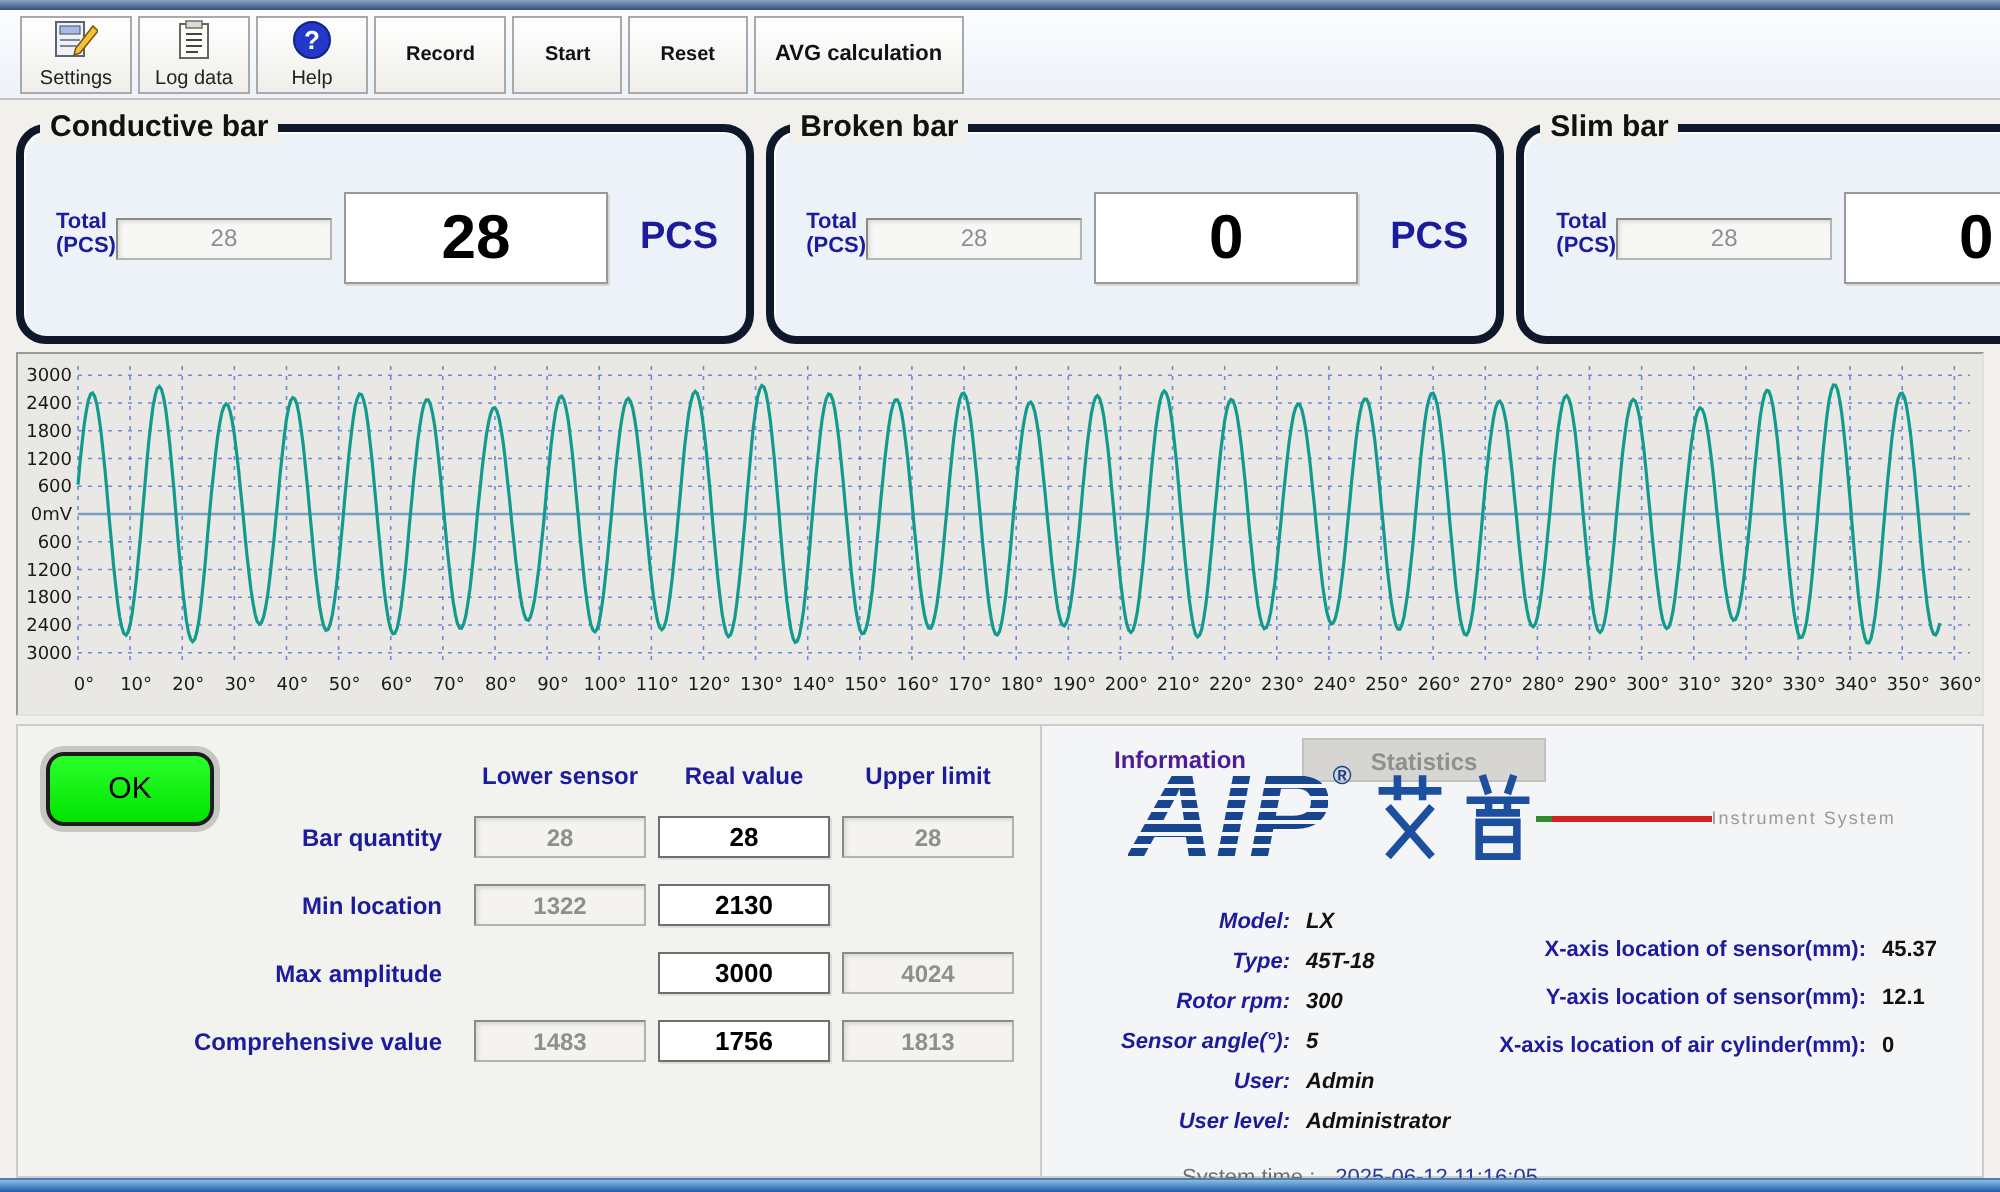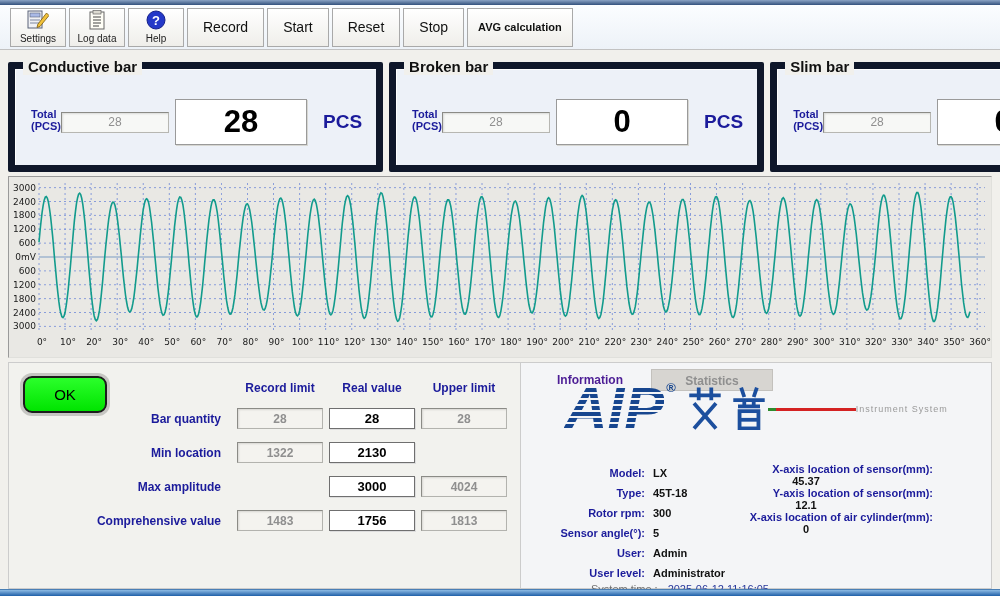--- a/index.html
+++ b/index.html
@@ -9,26 +9,26 @@
   .titlebar-strip { position:absolute; top:0; left:0; width:100%; height:5px;
     background:linear-gradient(#8aa3c4,#33517d); }
   
   .toolbar { position:absolute; top:5px; left:0; width:100%; height:45px;
     background:linear-gradient(#fbfdff,#edf2f8); border-bottom:1px solid #c2c2c2;
     display:flex; align-items:center; padding-left:10px; gap:3px; }
   .tb { height:39px; background:linear-gradient(#ffffff,#efeeea); border:1px solid #a9a9a9;
     display:flex; flex-direction:column; align-items:center; justify-content:center;
     cursor:pointer; font-family:"Liberation Sans",sans-serif; }
   .tb.icony { width:56px; font-size:10px; color:#222; gap:1px; }
-  .tb.texty { padding:0 15px; font-size:14px; font-weight:normal; color:#111; }
+  .tb.texty { padding:0 15px; font-size:10px; font-weight:bold; color:#111; }
   .tb.smalltext { padding:0 10px; font-size:11px; font-weight:bold; color:#111; }
   
   .panels { position:absolute; top:54px; left:0; width:100%; height:118px;
     display:flex; gap:6px; padding:0 8px; }
-  .groupbox { flex:1; position:relative; border:7px solid #0f172a; border-radius:2px;
+  .groupbox { flex:1; position:relative; border:4px solid #0f172a; border-radius:15px;
     background:#edf1f8; box-shadow:inset 1px 1px 0 #ffffff; margin-top:8px; }
   .gb-title { position:absolute; top:-11px; left:8px; padding:0 5px; background:#f1f0ec;
     font-size:15px; font-weight:bold; color:#111; }
   .gb-body { display:flex; align-items:center; padding:30px 14px 0 16px; }
   .total-col { display:flex; align-items:center; width:118px; }
   .total-label { font-size:11px; font-weight:bold; color:#1b1b9b; margin-bottom:5px; }
   .total-input { width:108px; height:21px; text-align:center; font-size:12px; color:#8f8f8f;
     background:#f7f8f6; border:1px solid #b7b7b2; border-top-color:#8b8b86; border-left-color:#8b8b86;
     box-shadow:inset 1px 1px 2px rgba(0,0,0,.12); font-family:"Liberation Sans",sans-serif; }
   .big-display { margin-left:26px; width:132px; height:46px; background:#ffffff;
@@ -70,24 +70,24 @@
   .logo-aip { font-size:60px; line-height:54px; font-weight:bold; font-style:italic;
     background:repeating-linear-gradient(180deg,#17468f 0px,#17468f 4px,#f4f5f7 4px,#f4f5f7 6px);
     -webkit-background-clip:text; background-clip:text; color:transparent; }
   .logo-reg { font-size:13px; font-weight:bold; color:#17468f; margin-left:2px; margin-top:-2px; }
   .logo-cjk { display:flex; align-items:center; margin-left:10px; margin-top:4px; }
   .logo-line { width:88px; height:3px; background:linear-gradient(90deg,#2e8b2e 0 8px,#d42222 8px); margin-top:2px; }
   .logo-sub { font-size:9px; color:#9a9a9a; letter-spacing:1px; margin-top:2px; }
   .irow { display:flex; height:20px; align-items:center; font-size:11px; font-weight:bold; }
   .ilabel { color:#1b1b9b; text-align:right; }
   .ival { color:#111; margin-left:8px; }
-  #info-left { position:absolute; top:100px; left:6px; }
+  #info-left { position:absolute; top:88px; left:6px;font-style:italic; }
   #info-left .ilabel { width:118px; }
   #info-right { position:absolute; top:100px; left:150px; }
-  #info-right .irow { height:24px;flex-direction:column; }
+  #info-right .irow { height:24px; }
   #info-right .ilabel { width:262px; }
   .systime { position:absolute; top:220px; left:70px; display:flex; font-size:11px; }
   .systime .st-label { color:#6f6f6f; }
   .systime .st-value { color:#2a3a9c; margin-left:10px; }
   
   .taskbar { position:absolute; bottom:0; left:0; width:100%; height:7px;
     background:linear-gradient(#8dbbe4,#1f5fa8); border-top:1px solid #4a7fb5; }
   .vh { position:absolute; width:1px; height:1px; overflow:hidden; clip:rect(0 0 0 0); }
 </style>
 </head>
@@ -126,23 +126,20 @@
         <span>Help</span>
       </button>
       <button class="tb texty">
         <span>Record</span>
       </button>
       <button class="tb texty">
         <span>Start</span>
       </button>
       <button class="tb texty">
         <span>Reset</span>
-      </button>
-      <button class="tb texty">
-        <span>Stop</span>
       </button>
       <button class="tb smalltext">
         <span>AVG calculation</span>
       </button>
     </div>
 
   <div class="panels" id="panels">
       <section class="groupbox">
         <div class="gb-title">Conductive bar</div>
         <div class="gb-body">
@@ -276,21 +273,21 @@
         <line x1="30" y1="80" x2="976" y2="80" stroke="#7d9cc4" stroke-width="1.2"></line>
         <text x="27" y="83" text-anchor="end" font-size="9" fill="#1a1a1a">0mV</text>
         <polyline points="30.0,65.3 31.0,54.2 32.1,44.0 33.1,35.3 34.2,28.2 35.2,23.1 36.3,20.1 37.3,19.5 38.3,21.1 39.4,25.0 40.4,31.0 41.5,38.8 42.5,48.3 43.6,58.9 44.6,70.3 45.6,82.1 46.7,93.8 47.7,105.0 48.8,115.3 49.8,124.2 50.8,131.4 51.9,136.6 52.9,139.7 54.0,140.6 55.0,139.1 56.1,135.3 57.1,129.5 58.1,121.8 59.2,112.5 60.2,101.9 61.3,90.5 62.3,78.7 63.4,66.3 64.4,54.4 65.4,43.6 66.5,34.1 67.5,26.3 68.6,20.7 69.6,17.2 70.7,16.2 71.7,17.6 72.7,21.3 73.8,27.3 74.8,35.3 75.9,45.1 76.9,56.1 78.0,68.0 79.0,80.5 80.0,92.8 81.1,104.7 82.1,115.7 83.2,125.3 84.2,133.2 85.2,139.0 86.3,142.6 87.3,143.8 88.4,142.6 89.4,139.0 90.5,133.2 91.5,125.3 92.5,115.7 93.6,104.7 94.6,92.8 95.7,80.4 96.7,69.7 97.8,59.4 98.8,49.9 99.8,41.5 100.9,34.6 101.9,29.4 103.0,26.2 104.0,25.0 105.1,25.9 106.1,28.8 107.1,33.7 108.2,40.4 109.2,48.6 110.3,58.0 111.3,68.2 112.4,78.9 113.4,89.6 114.4,99.9 115.5,109.5 116.5,118.0 117.6,125.0 118.6,130.3 119.6,133.7 120.7,135.0 121.7,134.3 122.8,131.4 123.8,126.7 124.9,120.1 125.9,112.0 126.9,102.7 128.0,92.6 129.0,81.9 130.1,70.7 131.1,59.7 132.2,49.5 133.2,40.4 134.2,32.8 135.3,27.1 136.3,23.4 137.4,21.8 138.4,22.4 139.5,25.2 140.5,30.2 141.5,37.0 142.6,45.4 143.6,55.2 144.7,65.9 145.7,77.2 146.8,88.5 147.8,99.6 148.8,109.9 149.9,119.0 150.9,126.7 152.0,132.6 153.0,136.4 154.0,138.2 155.1,137.7 156.1,135.0 157.2,130.3 158.2,123.6 159.3,115.2 160.3,105.5 161.3,94.9 162.4,83.6 163.4,72.0 164.5,60.6 165.5,49.9 166.6,40.4 167.6,32.4 168.6,26.1 169.7,22.0 170.7,20.0 171.8,20.4 172.8,23.0 173.9,27.7 174.9,34.5 175.9,43.0 177.0,52.9 178.0,63.8 179.1,75.4 180.1,87.1 181.2,98.6 182.2,109.3 183.2,119.0 184.3,127.1 185.3,133.5 186.4,137.8 187.4,139.9 188.4,139.7 189.5,137.3 190.5,132.7 191.6,126.0 192.6,117.7 193.7,107.8 194.7,97.0 195.7,85.4 196.8,74.0 197.8,63.0 198.9,52.7 199.9,43.4 201.0,35.5 202.0,29.4 203.0,25.1 204.1,22.9 205.1,22.9 206.2,25.1 207.2,29.4 208.3,35.6 209.3,43.5 210.3,52.7 211.4,63.1 212.4,74.0 213.5,85.2 214.5,96.2 215.6,106.6 216.6,116.0 217.6,123.9 218.7,130.3 219.7,134.7 220.8,137.0 221.8,137.1 222.8,135.1 223.9,131.0 224.9,124.9 226.0,117.2 227.0,108.0 228.1,97.7 229.1,86.8 230.1,75.9 231.2,65.7 232.2,56.0 233.3,47.2 234.3,39.7 235.4,33.7 236.4,29.5 237.4,27.2 238.5,26.9 239.5,28.7 240.6,32.4 241.6,37.9 242.7,45.0 243.7,53.4 244.7,62.9 245.8,73.0 246.8,83.4 247.9,93.6 248.9,103.3 250.0,112.2 251.0,119.8 252.0,125.9 253.1,130.2 254.1,132.7 255.2,133.1 256.2,131.5 257.2,128.0 258.3,122.6 259.3,115.6 260.4,107.2 261.4,97.8 262.5,87.7 263.5,77.1 264.5,65.7 265.6,54.9 266.6,45.0 267.7,36.4 268.7,29.5 269.8,24.6 270.8,21.7 271.8,21.1 272.9,22.7 273.9,26.5 275.0,32.3 276.0,40.0 277.1,49.1 278.1,59.5 279.1,70.6 280.2,82.1 281.2,93.5 282.3,104.4 283.3,114.4 284.4,123.0 285.4,130.0 286.4,135.1 287.5,138.1 288.5,138.9 289.6,137.5 290.6,133.9 291.6,128.2 292.7,120.6 293.7,111.6 294.8,101.3 295.8,90.2 296.9,78.8 297.9,67.6 298.9,56.8 300.0,47.0 301.0,38.4 302.1,31.4 303.1,26.2 304.2,23.1 305.2,22.2 306.2,23.5 307.3,26.9 308.3,32.3 309.4,39.6 310.4,48.4 311.5,58.4 312.5,69.2 313.5,80.4 314.6,91.7 315.6,102.4 316.7,112.4 317.7,121.0 318.8,128.2 319.8,133.5 320.8,136.7 321.9,137.8 322.9,136.7 324.0,133.4 325.0,128.1 326.0,121.0 327.1,112.3 328.1,102.4 329.2,91.6 330.2,80.4 331.3,68.5 332.3,57.0 333.3,46.4 334.4,37.1 335.4,29.4 336.5,23.7 337.5,20.0 338.6,18.7 339.6,19.7 340.6,23.0 341.7,28.5 342.7,35.9 343.8,45.1 344.8,55.5 345.9,66.9 346.9,78.8 347.9,90.7 349.0,102.2 350.0,112.9 351.1,122.3 352.1,130.1 353.2,136.0 354.2,139.8 355.2,141.3 356.3,140.4 357.3,137.3 358.4,131.9 359.4,124.6 360.4,115.6 361.5,105.3 362.5,94.0 363.6,82.1 364.6,69.7 365.7,57.5 366.7,46.3 367.7,36.3 368.8,28.0 369.8,21.6 370.9,17.5 371.9,15.8 373.0,16.5 374.0,19.6 375.0,25.0 376.1,32.6 377.1,41.9 378.2,52.7 379.2,64.5 380.3,76.9 381.3,89.4 382.3,101.6 383.4,113.0 384.4,123.1 385.5,131.5 386.5,138.0 387.6,142.3 388.6,144.2 389.6,143.7 390.7,140.7 391.7,135.4 392.8,128.0 393.8,118.8 394.8,108.1 395.9,96.4 396.9,84.0 398.0,72.0 399.0,60.6 400.1,49.9 401.1,40.4 402.1,32.3 403.2,26.1 404.2,22.0 405.3,20.0 406.3,20.4 407.4,23.0 408.4,27.7 409.4,34.5 410.5,43.0 411.5,52.9 412.6,63.9 413.6,75.4 414.7,87.2 415.7,98.6 416.7,109.4 417.8,119.0 418.8,127.1 419.9,133.5 420.9,137.8 422.0,139.9 423.0,139.7 424.0,137.3 425.1,132.7 426.1,126.0 427.2,117.6 428.2,107.8 429.2,96.9 430.3,85.4 431.3,74.0 432.4,63.0 433.4,52.7 434.5,43.4 435.5,35.5 436.5,29.3 437.6,25.1 438.6,22.9 439.7,22.9 440.7,25.1 441.8,29.4 442.8,35.6 443.8,43.5 444.9,52.8 445.9,63.1 447.0,74.1 448.0,85.2 449.1,96.2 450.1,106.6 451.1,116.0 452.2,124.0 453.2,130.3 454.3,134.7 455.3,137.0 456.4,137.1 457.4,135.1 458.4,131.0 459.5,124.9 460.5,117.1 461.6,107.9 462.6,97.7 463.6,86.7 464.7,75.3 465.7,63.7 466.8,52.6 467.8,42.7 468.9,34.1 469.9,27.3 470.9,22.5 472.0,19.9 473.0,19.6 474.1,21.5 475.1,25.8 476.2,32.0 477.2,40.1 478.2,49.8 479.3,60.5 480.3,72.0 481.4,83.9 482.4,95.5 483.5,106.6 484.5,116.7 485.5,125.3 486.6,132.3 487.6,137.2 488.7,140.0 489.7,140.5 490.8,138.7 491.8,134.6 492.8,128.5 493.9,120.5 494.9,111.0 496.0,100.3 497.0,88.8 498.0,77.2 499.1,66.4 500.1,56.1 501.2,46.7 502.2,38.6 503.3,32.1 504.3,27.4 505.3,24.7 506.4,24.1 507.4,25.6 508.5,29.2 509.5,34.8 510.6,42.0 511.6,50.7 512.6,60.5 513.7,71.1 514.7,82.0 515.8,92.8 516.8,103.2 517.9,112.6 518.9,120.8 519.9,127.5 521.0,132.3 522.0,135.2 523.1,135.9 524.1,134.6 525.2,131.1 526.2,125.7 527.2,118.6 528.3,109.9 529.3,100.2 530.4,89.7 531.4,78.7 532.4,67.2 533.5,56.2 534.5,46.2 535.6,37.4 536.6,30.2 537.7,24.9 538.7,21.8 539.7,20.8 540.8,22.1 541.8,25.6 542.9,31.2 543.9,38.6 545.0,47.6 546.0,57.9 547.0,69.0 548.1,80.5 549.1,92.0 550.2,103.0 551.2,113.2 552.3,122.1 553.3,129.3 554.3,134.8 555.4,138.1 556.4,139.2 557.5,138.1 558.5,134.7 559.6,129.3 560.6,122.0 561.6,113.0 562.7,102.9 563.7,91.8 564.8,80.3 565.8,68.4 566.8,56.9 567.9,46.3 568.9,36.9 570.0,29.2 571.0,23.4 572.1,19.8 573.1,18.5 574.1,19.5 575.2,22.8 576.2,28.3 577.3,35.8 578.3,45.0 579.4,55.4 580.4,66.9 581.4,78.8 582.5,90.8 583.5,102.3 584.6,113.0 585.6,122.5 586.7,130.3 587.7,136.2 588.7,140.0 589.8,141.5 590.8,140.6 591.9,137.5 592.9,132.1 594.0,124.8 595.0,115.7 596.0,105.3 597.1,94.0 598.1,82.1 599.2,70.8 600.2,59.9 601.2,49.9 602.3,41.0 603.3,33.6 604.4,27.9 605.4,24.2 606.5,22.7 607.5,23.3 608.5,26.1 609.6,31.0 610.6,37.7 611.7,46.0 612.7,55.6 613.8,66.2 614.8,77.3 615.8,88.4 616.9,99.3 617.9,109.4 619.0,118.4 620.0,126.0 621.1,131.8 622.1,135.6 623.1,137.3 624.2,136.8 625.2,134.1 626.3,129.4 627.3,122.8 628.4,114.6 629.4,105.1 630.4,94.6 631.5,83.5 632.5,72.7 633.6,62.2 634.6,52.4 635.6,43.7 636.7,36.4 637.7,30.7 638.8,26.9 639.8,25.1 640.9,25.4 641.9,27.8 642.9,32.2 644.0,38.4 645.0,46.2 646.1,55.2 647.1,65.3 648.2,75.8 649.2,86.6 650.2,97.1 651.3,106.9 652.3,115.7 653.4,123.2 654.4,129.0 655.5,132.9 656.5,134.9 657.5,134.7 658.6,132.4 659.6,128.2 660.7,122.1 661.7,114.4 662.8,105.4 663.8,95.5 664.8,84.9 665.9,73.9 666.9,62.8 668.0,52.4 669.0,43.1 670.0,35.1 671.1,28.9 672.1,24.6 673.2,22.5 674.2,22.5 675.3,24.7 676.3,29.0 677.3,35.2 678.4,43.2 679.4,52.6 680.5,63.0 681.5,74.0 682.6,85.3 683.6,96.4 684.6,106.9 685.7,116.3 686.7,124.3 687.8,130.7 688.8,135.1 689.9,137.5 690.9,137.6 691.9,135.6 693.0,131.4 694.0,125.3 695.1,117.4 696.1,108.1 697.2,97.8 698.2,86.8 699.2,75.3 700.3,63.6 701.3,52.6 702.4,42.6 703.4,34.1 704.4,27.3 705.5,22.5 706.5,19.9 707.6,19.6 708.6,21.6 709.7,25.8 710.7,32.0 711.7,40.2 712.8,49.8 713.8,60.6 714.9,72.1 715.9,83.9 717.0,95.6 718.0,106.6 719.0,116.7 720.1,125.4 721.1,132.3 722.2,137.2 723.2,140.0 724.3,140.5 725.3,138.7 726.3,134.6 727.4,128.5 728.4,120.5 729.5,110.9 730.5,100.2 731.6,88.8 732.6,77.2 733.6,66.3 734.7,55.9 735.7,46.4 736.8,38.3 737.8,31.7 738.8,26.9 739.9,24.2 740.9,23.6 742.0,25.2 743.0,28.8 744.1,34.4 745.1,41.7 746.1,50.5 747.2,60.4 748.2,71.1 749.3,82.1 750.3,93.0 751.4,103.4 752.4,112.9 753.4,121.2 754.5,127.9 755.5,132.8 756.6,135.6 757.6,136.4 758.7,135.0 759.7,131.5 760.7,126.1 761.8,118.8 762.8,110.2 763.9,100.3 764.9,89.7 766.0,78.7 767.0,67.2 768.0,56.2 769.1,46.1 770.1,37.4 771.2,30.2 772.2,24.9 773.2,21.8 774.3,20.8 775.3,22.1 776.4,25.6 777.4,31.2 778.5,38.6 779.5,47.7 780.5,57.9 781.6,69.0 782.6,80.5 783.7,92.0 784.7,103.0 785.8,113.2 786.8,122.1 787.8,129.4 788.9,134.8 789.9,138.1 791.0,139.2 792.0,138.1 793.1,134.7 794.1,129.3 795.1,121.9 796.2,113.0 797.2,102.9 798.3,91.8 799.3,80.3 800.4,69.2 801.4,58.4 802.4,48.5 803.5,39.8 804.5,32.6 805.6,27.3 806.6,23.9 807.6,22.7 808.7,23.6 809.7,26.7 810.8,31.8 811.8,38.8 812.9,47.3 813.9,57.1 814.9,67.8 816.0,78.9 817.0,90.1 818.1,100.8 819.1,110.8 820.2,119.6 821.2,126.9 822.2,132.4 823.3,135.9 824.3,137.3 825.4,136.5 826.4,133.6 827.5,128.6 828.5,121.7 829.5,113.3 830.6,103.6 831.6,93.0 832.7,81.9 833.7,71.4 834.8,61.4 835.8,52.1 836.8,43.8 837.9,36.9 838.9,31.7 840.0,28.3 841.0,26.9 842.0,27.5 843.1,30.1 844.1,34.6 845.2,40.8 846.2,48.5 847.3,57.4 848.3,67.2 849.3,77.5 850.4,87.9 851.4,97.9 852.5,107.3 853.5,115.7 854.6,122.6 855.6,128.0 856.6,131.5 857.7,133.1 858.7,132.7 859.8,130.2 860.8,125.8 861.9,119.7 862.9,112.1 863.9,103.2 865.0,93.5 866.0,83.2 867.1,71.7 868.1,59.9 869.2,48.9 870.2,39.1 871.2,30.8 872.3,24.4 873.3,20.2 874.4,18.2 875.4,18.5 876.4,21.2 877.5,26.2 878.5,33.2 879.6,41.9 880.6,52.2 881.7,63.4 882.7,75.4 883.7,87.4 884.8,99.3 885.8,110.3 886.9,120.3 887.9,128.6 889.0,135.2 890.0,139.6 891.0,141.8 892.1,141.6 893.1,139.0 894.2,134.3 895.2,127.4 896.3,118.7 897.3,108.6 898.3,97.4 899.4,85.5 900.4,73.1 901.5,60.7 902.5,49.1 903.6,38.6 904.6,29.7 905.6,22.8 906.7,18.0 907.7,15.5 908.8,15.6 909.8,18.0 910.8,22.9 911.9,29.9 912.9,38.8 914.0,49.3 915.0,61.0 916.1,73.4 917.1,86.0 918.1,98.4 919.2,110.1 920.2,120.7 921.3,129.7 922.3,136.8 923.4,141.8 924.4,144.4 925.4,144.5 926.5,142.2 927.5,137.5 928.6,130.7 929.6,121.9 930.7,111.5 931.7,99.9 932.7,87.5 933.8,75.2 934.8,63.6 935.9,52.6 936.9,42.6 938.0,34.1 939.0,27.3 940.0,22.5 941.1,19.9 942.1,19.6 943.2,21.6 944.2,25.8 945.2,32.1 946.3,40.2 947.3,49.8 948.4,60.6 949.4,72.1 950.5,83.9 951.5,95.6 952.5,106.7 953.6,116.7 954.6,125.4 955.7,132.3 956.7,137.3 957.8,140.0 958.8,140.5 959.8,138.7 960.9,134.6" fill="none" stroke="#129b8c" stroke-width="1.6"></polyline>
       </svg>
   </div>
 
   <div class="bottom-left">
     <button class="ok-btn">OK</button>
     <div class="limits" id="limits-table">
         <div class="lim-header"></div>
-        <div class="lim-header">Record limit</div>
+        <div class="lim-header">Lower sensor</div>
         <div class="lim-header">Real value</div>
         <div class="lim-header">Upper limit</div>
         <div class="lim-label">Bar quantity</div>
         <input class="lim-input" readonly="" value="28" style="">
         <input class="lim-input real" readonly="" value="28" style="">
         <input class="lim-input" readonly="" value="28" style="">
         <div class="lim-label">Min location</div>
         <input class="lim-input" readonly="" value="1322" style="">
         <input class="lim-input real" readonly="" value="2130" style="">
         <div class="lim-empty"></div>

